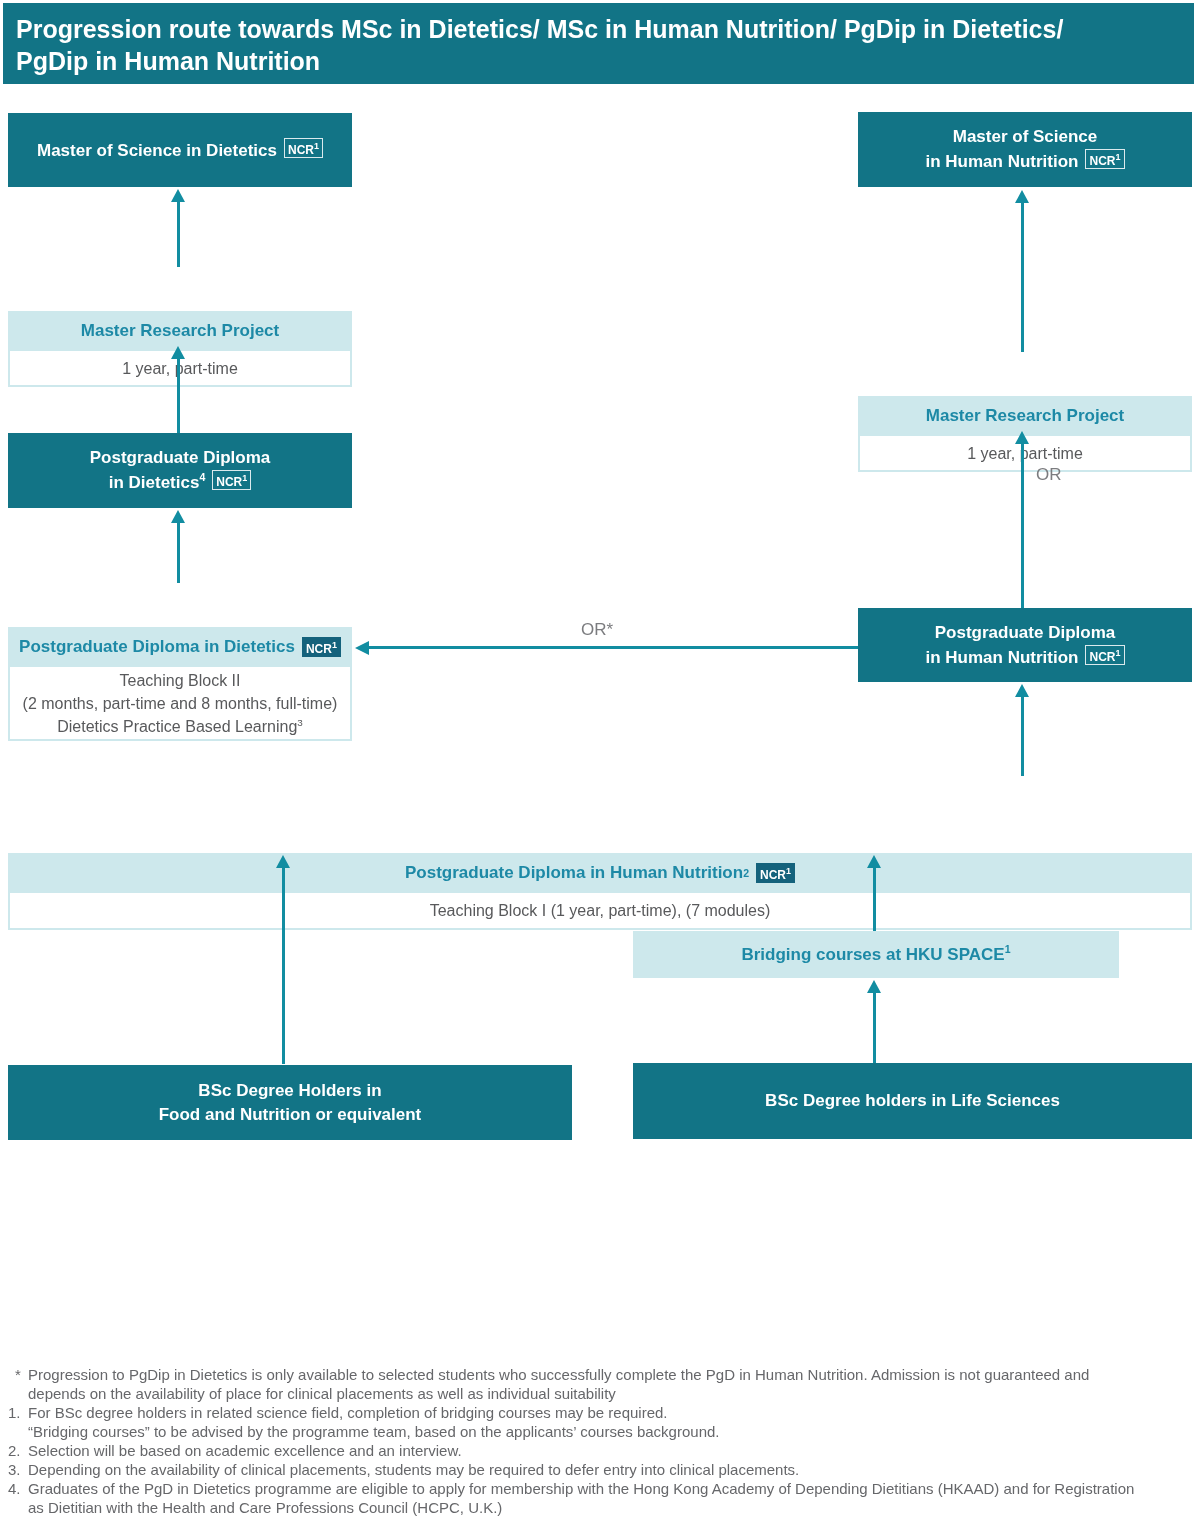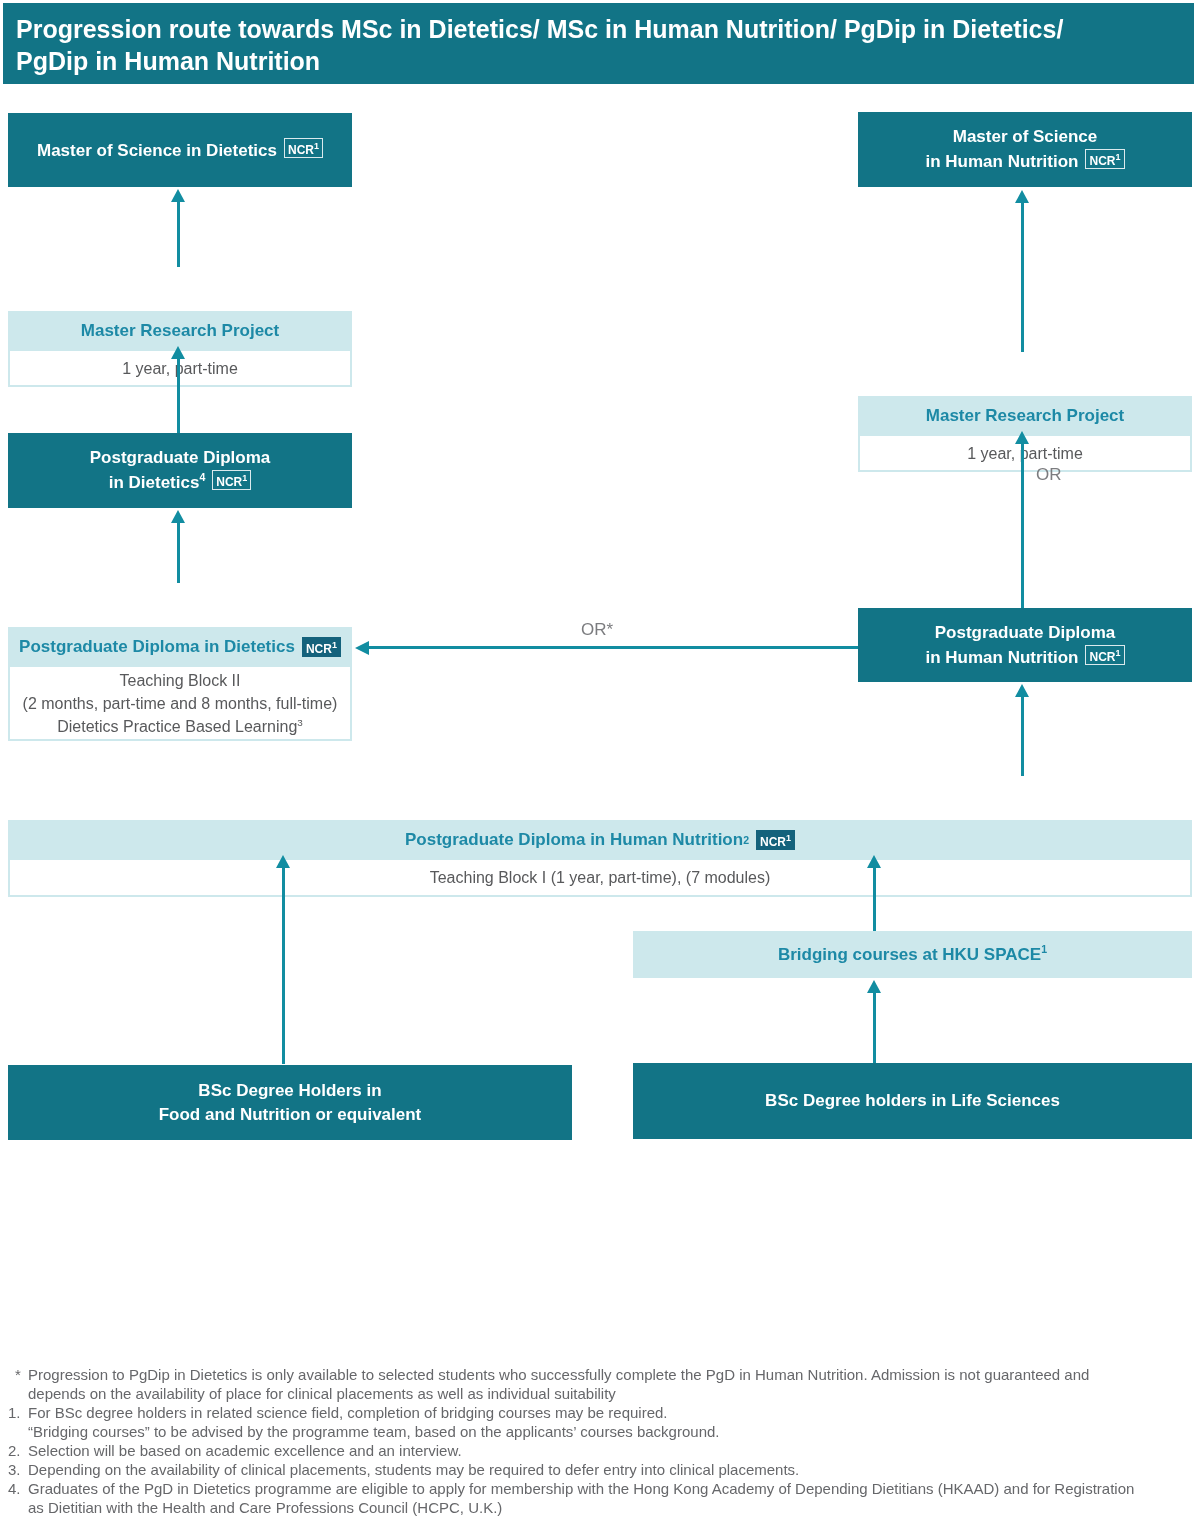--- a/index.html
+++ b/index.html
@@ -129,36 +129,36 @@
   <div class="box-dark" style="left:858px;top:608px;width:334px;height:74px;">
     <div>Postgraduate Diploma</div>
     <div>
       <span>in Human Nutrition</span><span class="ncr ncr-outline"><span>NCR</span><sup>1</sup></span>
     </div>
   </div>
 
   <div class="ah-up" style="left:1015px;top:684px;"></div>
   <div class="vline" style="left:1021px;top:696px;height:80px;"></div>
 
-  <div class="panel" style="left:8px;top:776px;width:1184px;">
+  <div class="panel" style="left:8px;top:809px;width:1184px;">
     <div class="panel-head" style="height:40px;">
       <span>Postgraduate Diploma in Human Nutrition</span>
         <sup class="t">2</sup>
         <span class="ncr ncr-fill"><span>NCR</span><sup>1</sup></span>
     </div>
     <div class="panel-body" style="height:37px;text-align:center;">Teaching Block I (1 year, part-time), (7 modules)</div>
   </div>
 
   <div class="ah-up" style="left:276px;top:855px;"></div>
   <div class="vline" style="left:282px;top:867px;height:197px;"></div>
 
   <div class="ah-up" style="left:867px;top:855px;"></div>
   <div class="vline" style="left:873px;top:867px;height:64px;"></div>
 
-  <div class="box-light" style="left:633px;top:931px;width:559px;height:47px;">
+  <div class="box-light" style="left:633px;top:931px;width:486px;height:47px;">
     <span>
       <span>Bridging courses at HKU SPACE</span><sup class="t">1</sup>
     </span>
   </div>
 
   <div class="ah-up" style="left:867px;top:980px;"></div>
   <div class="vline" style="left:873px;top:992px;height:71px;"></div>
 
   <div class="box-dark" style="left:8px;top:1065px;width:564px;height:75px;">
     <div>BSc Degree Holders in</div>

